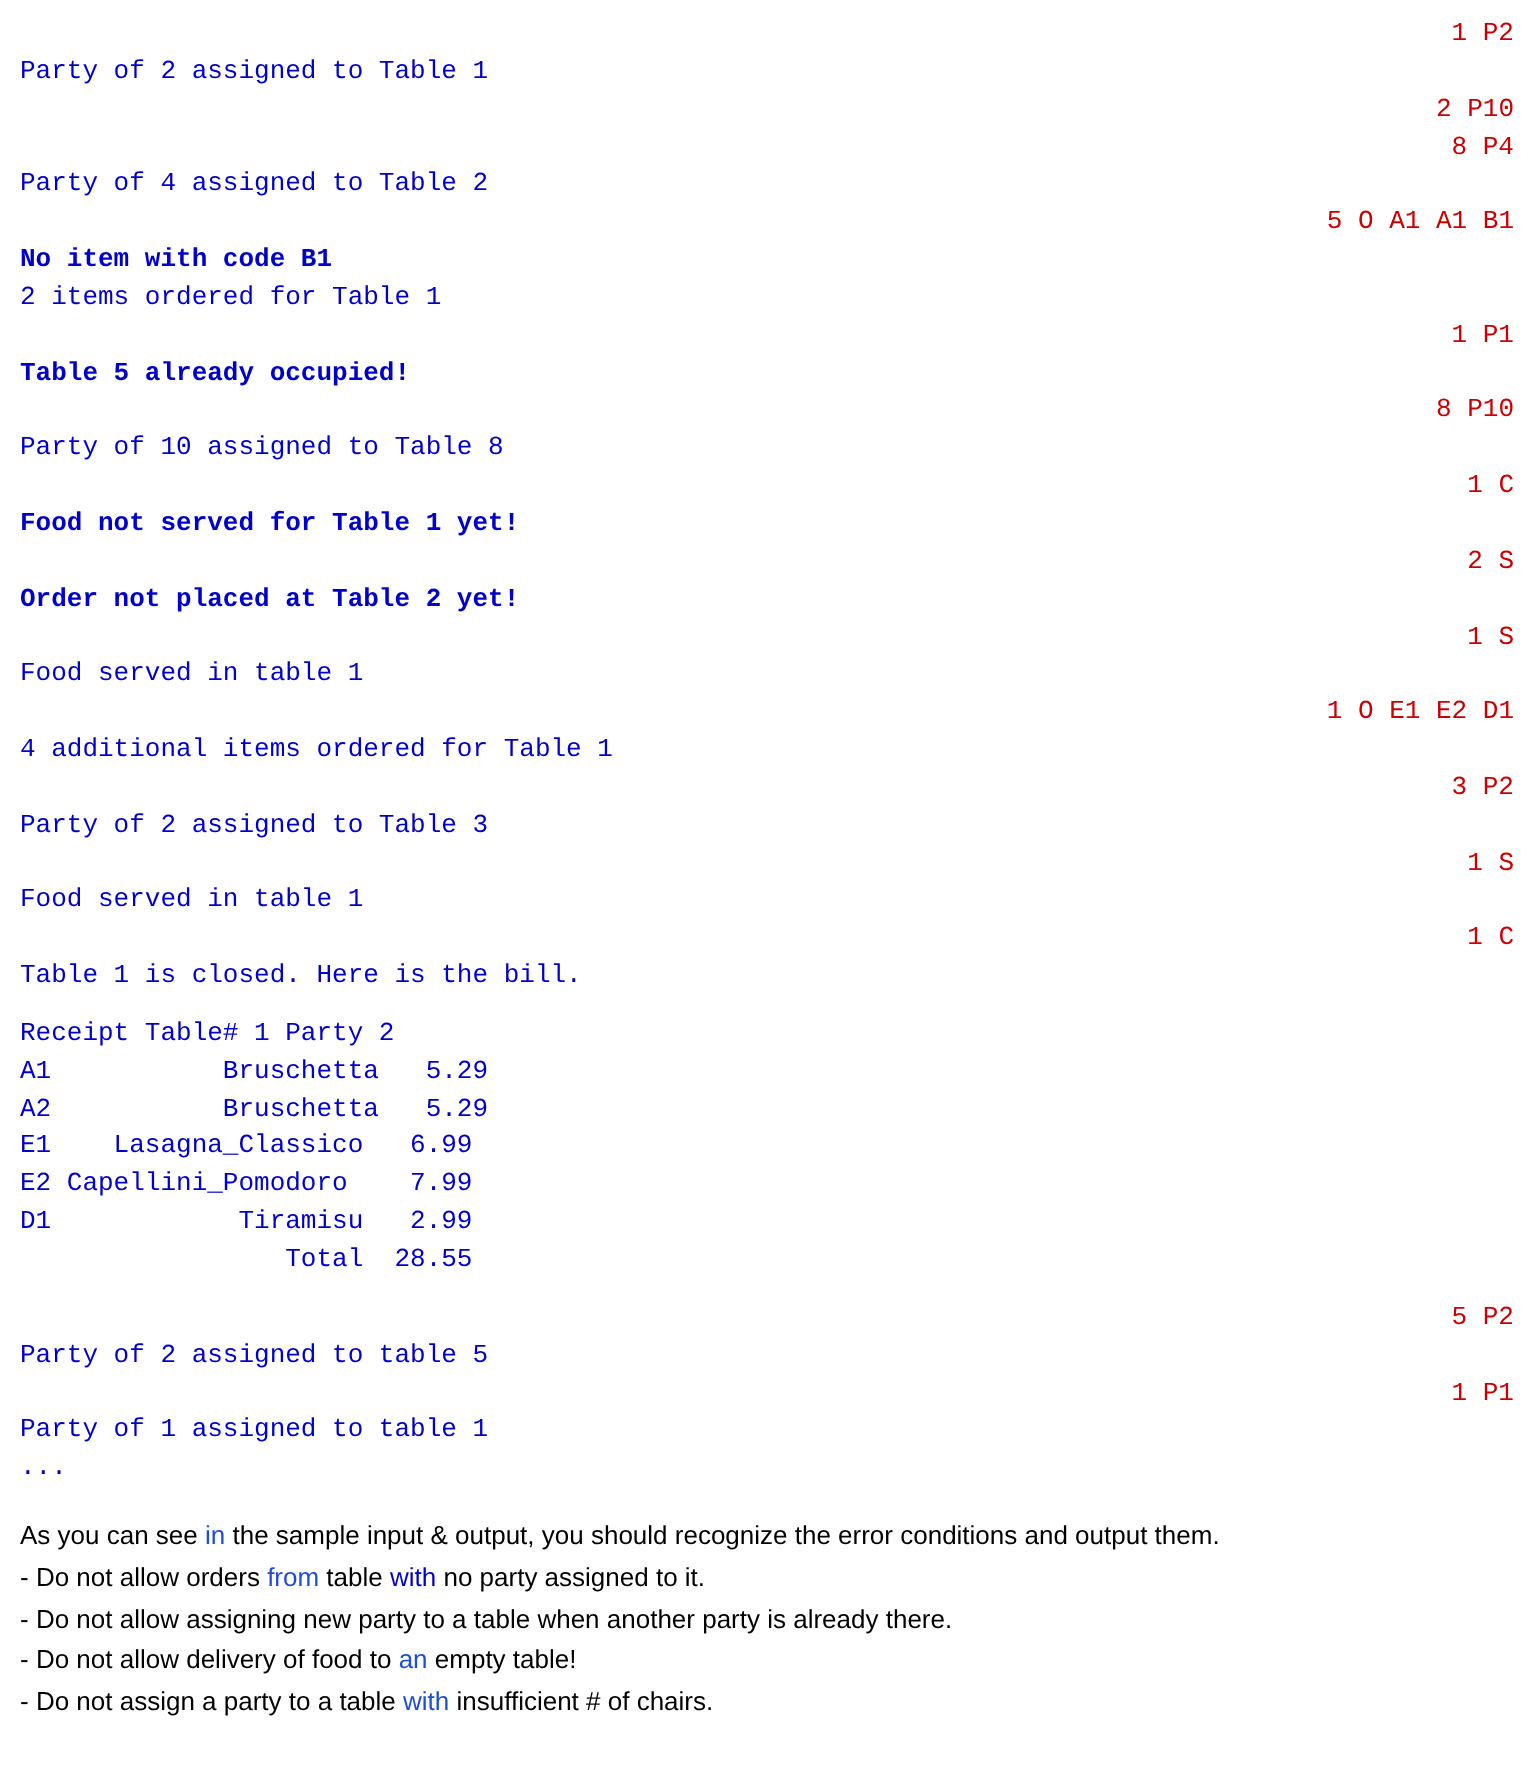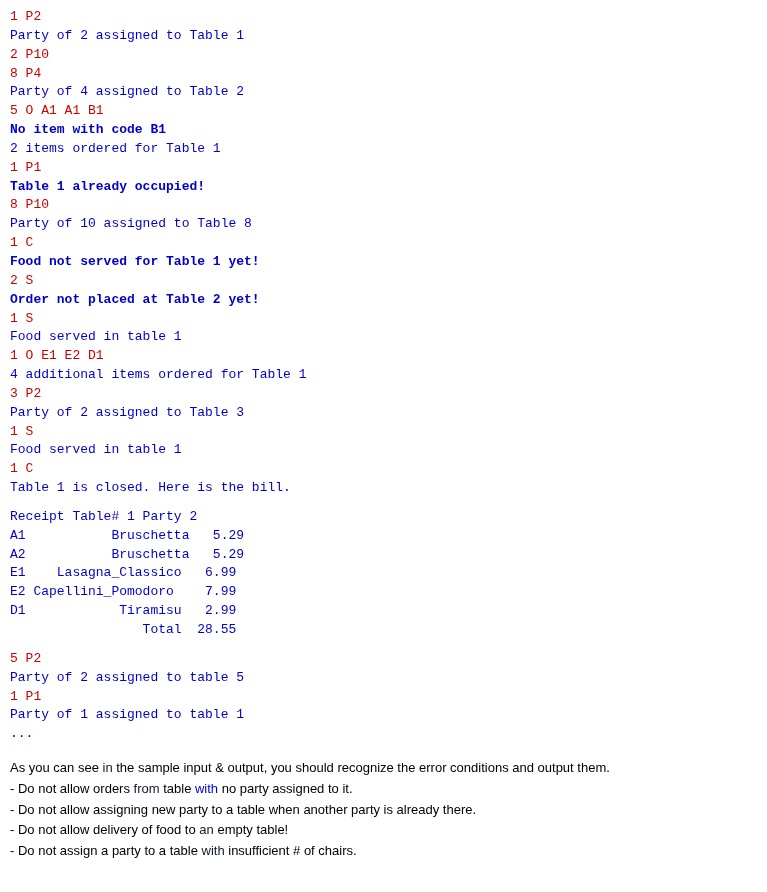--- a/index.html
+++ b/index.html
@@ -14,60 +14,61 @@
       padding: 8px 10px;
       color: #0000cc;
       line-height: 1.45;
     }
     .line {
       display: block;
       white-space: pre;
     }
     .red {
       color: #cc0000;
+      text-align: right;
     }
     .blue {
       color: #0000cc;
     }
     .bold-blue {
       color: #0000cc;
       font-weight: bold;
     }
     .spacer {
       display: block;
       height: 10px;
     }
     .description {
       color: #000000;
       font-family: Arial, sans-serif;
       font-size: 13px;
       line-height: 1.6;
       margin-top: 14px;
     }
     .description .highlight-red {
-      color: #0f172a;
+      color: #1d4ed8;
     }
     .description .highlight-blue {
       color: #0000cc;
     }
   </style>
 </head>
 <body>
 
 <div id="output-container">
     <span class="line red">1 P2</span>
     <span class="line blue">Party of 2 assigned to Table 1</span>
     <span class="line red">2 P10</span>
     <span class="line red">8 P4</span>
     <span class="line blue">Party of 4 assigned to Table 2</span>
     <span class="line red">5 O A1 A1 B1</span>
     <span class="line bold-blue">No item with code B1</span>
     <span class="line blue">2 items ordered for Table 1</span>
     <span class="line red">1 P1</span>
-    <span class="line bold-blue">Table 1 already occupied!</span>
+    <span class="line bold-blue">Table 5 already occupied!</span>
     <span class="line red">8 P10</span>
     <span class="line blue">Party of 10 assigned to Table 8</span>
     <span class="line red">1 C</span>
     <span class="line bold-blue">Food not served for Table 1 yet!</span>
     <span class="line red">2 S</span>
     <span class="line bold-blue">Order not placed at Table 2 yet!</span>
     <span class="line red">1 S</span>
     <span class="line blue">Food served in table 1</span>
     <span class="line red">1 O E1 E2 D1</span>
     <span class="line blue">4 additional items ordered for Table 1</span>

